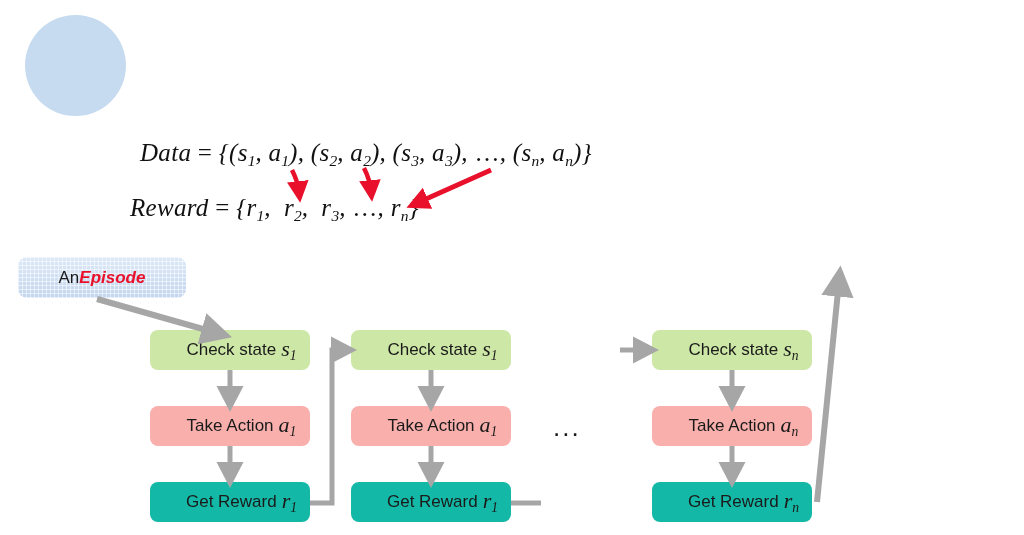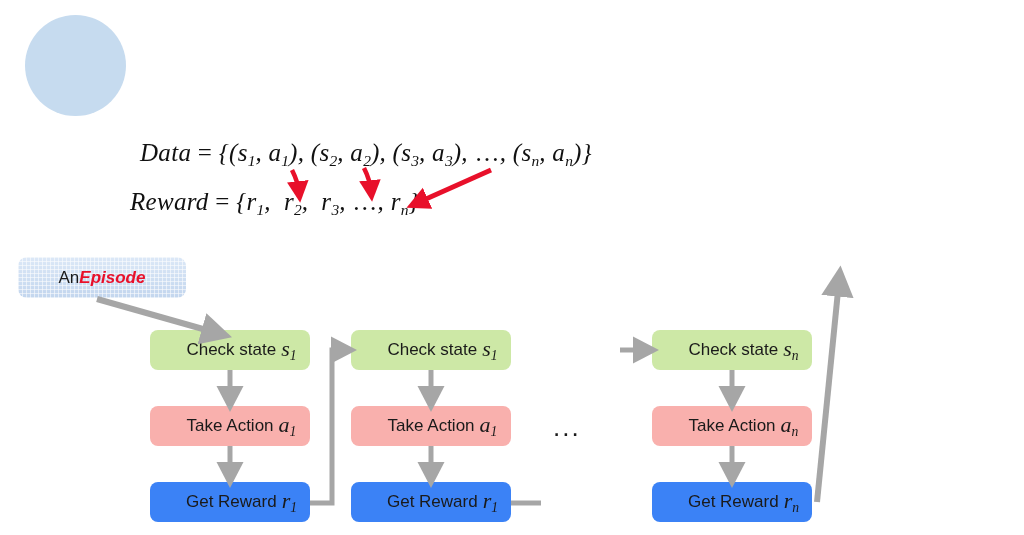--- a/index.html
+++ b/index.html
@@ -44,21 +44,21 @@
   .math {
     position: absolute;
     font-family: "Liberation Serif", serif;
     font-style: italic;
     font-size: 25px;
     color: #111111;
     white-space: nowrap;
     letter-spacing: 0.3px;
   }
   #eq-data  { left: 140px; top: 139px; }
-  #eq-reward{ left: 130px; top: 188px; }
+  #eq-reward{ left: 130px; top: 194px; }
   .math sub {
     font-size: 0.62em;
     vertical-align: -0.32em;
     font-style: italic;
     letter-spacing: 0;
   }
   .math .up { font-style: normal; }
 
   
   .node {
@@ -80,21 +80,21 @@
     font-size: 22px;
     margin-left: 5px;
   }
   .node .var sub {
     font-size: 0.62em;
     vertical-align: -0.3em;
   }
 
   .state  { background: #cde8a6; }
   .action { background: #f9b0ad; align-items: center; }
-  .reward { background: #3b82f6; text-align: right; }
+  .reward { background: #14b8a6; text-align: right; }
 
   .terminal {
     position: absolute;
     border-radius: 9px;
     display: flex;
     align-items: center;
     justify-content: center;
     font-size: 17px;
     color: #1a1a1a;
     white-space: nowrap;

